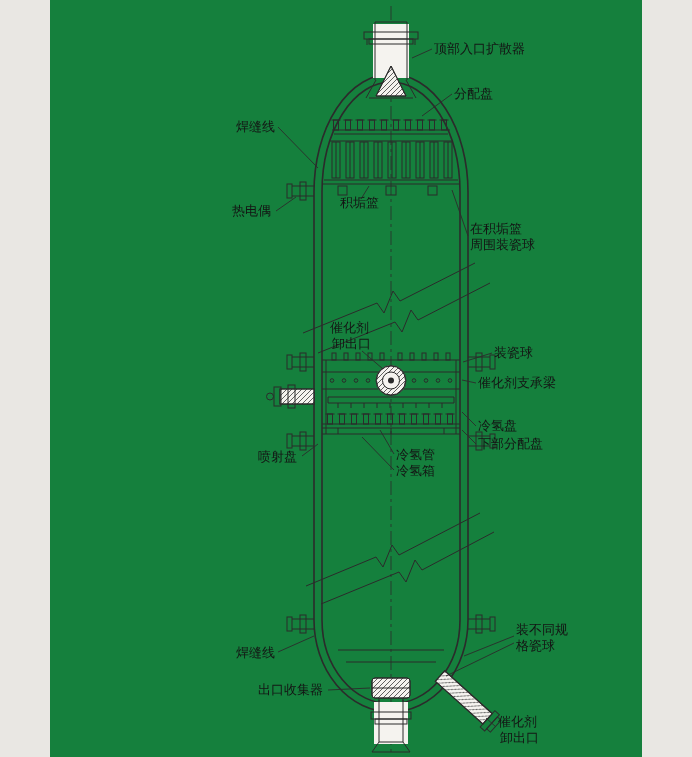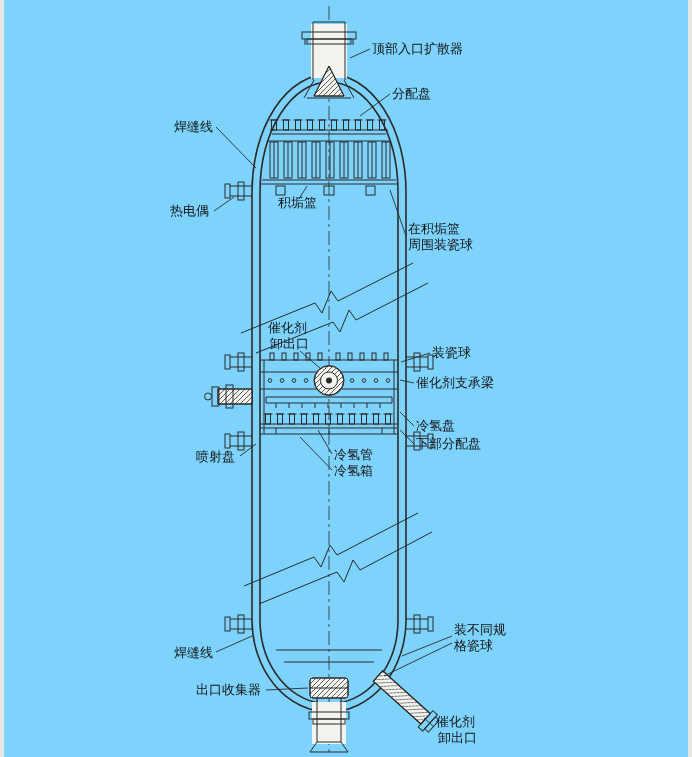--- a/index.html
+++ b/index.html
@@ -1,21 +1,22 @@
 <!DOCTYPE html>
 <html><head>
 <meta charset="utf-8">
 <style>
   html,body { margin:0; padding:0; background:#e9e7e3; }
   body { display:flex; justify-content:center; align-items:flex-start; }
   .canvas {
-    width:684px; height:757px;
-    background:#7dd3fc;
+    width:576px; height:757px;
+    background:#15803d;
     position:relative;
     overflow:hidden;
+    padding-left:16px;
   }
   svg { display:block; }
   svg text {
     font-family:"DejaVu Sans","Liberation Sans",sans-serif;
     font-size:13px;
     fill:#141414;
   }
 </style>
 </head>
 <body>

